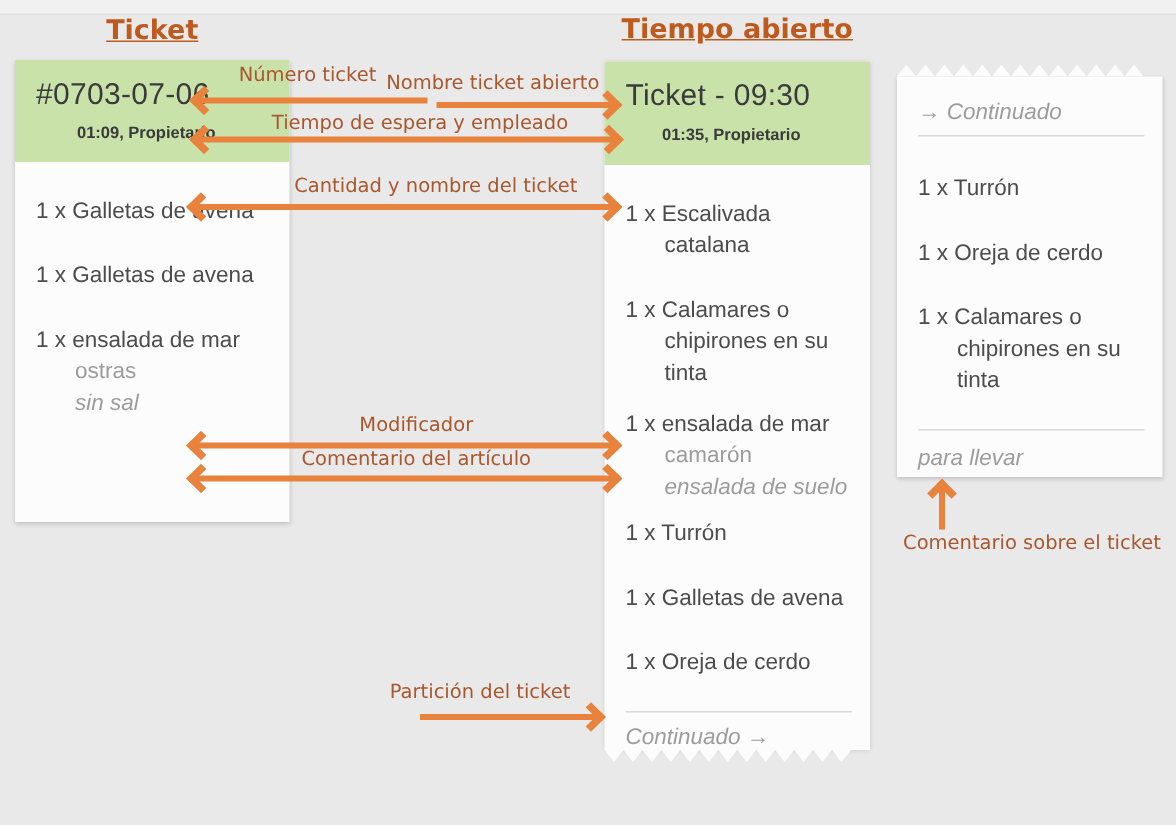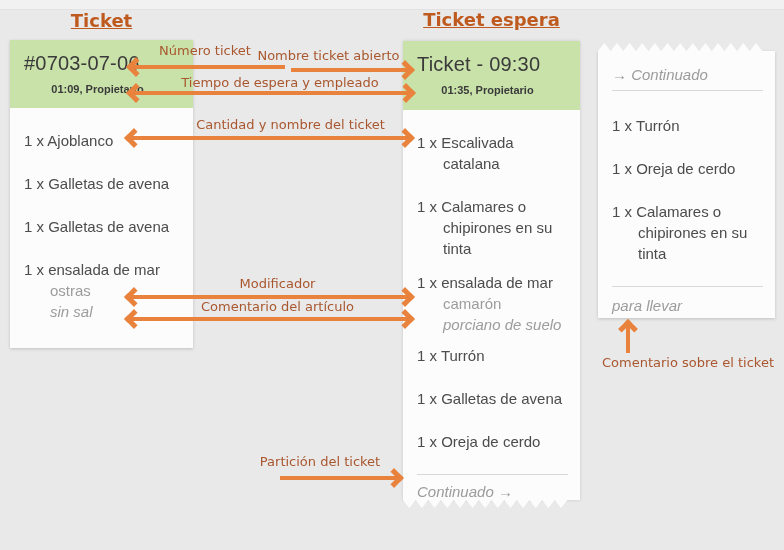--- a/index.html
+++ b/index.html
@@ -72,48 +72,47 @@
   .hd-r{right:-4px;top:50%;margin-top:-7px;border-top:5px solid var(--accent-arrow);border-right:5px solid var(--accent-arrow);transform:rotate(45deg);}
   .hd-u{top:-4px;left:50%;margin-left:-7px;border-top:5px solid var(--accent-arrow);border-left:5px solid var(--accent-arrow);transform:rotate(45deg);}
 </style>
 </head>
 <body>
 
 <div class="canvas">
   <div class="top-strip"></div>
 
   <div class="panel-title left-title">Ticket</div>
-  <div class="panel-title mid-title">Ticket espera</div>
+  <div class="panel-title mid-title">Tiempo abierto</div>
 
   <div class="card left-card">
     <div class="green-head">
       <div class="tnum">#0703-07-06</div>
       <div class="tmeta">01:09, Propietario</div>
     </div>
     <div class="body">
-      <div class="item">1 x Ajoblanco</div>
       <div class="item">1 x Galletas de avena</div>
       <div class="item">1 x Galletas de avena</div>
       <div class="item has-sub gap12">1 x ensalada de mar</div>
       <div class="sub">ostras</div>
       <div class="sub em">sin sal</div>
     </div>
   </div>
 
   <div class="card mid-card">
     <div class="green-head">
       <div class="tnum">Ticket - 09:30</div>
       <div class="tmeta">01:35, Propietario</div>
     </div>
     <div class="body">
       <div class="item">1 x Escalivada catalana</div>
       <div class="item">1 x Calamares o chipirones en su tinta</div>
       <div class="item has-sub pullup9">1 x ensalada de mar</div>
       <div class="sub">camarón</div>
-      <div class="sub em">porciano de suelo</div>
+      <div class="sub em">ensalada de suelo</div>
       <div class="item mt10">1 x Turrón</div>
       <div class="item">1 x Galletas de avena</div>
       <div class="item">1 x Oreja de cerdo</div>
       <div class="hr"></div>
       <div class="cont-line">Continuado →</div>
     </div>
     <svg class="zz zz-bottom" viewBox="0 0 168 8" preserveAspectRatio="none" aria-hidden="true">
       <path fill="currentColor" d="M0 0 l6 8 l6 -8 l6 8 l6 -8 l6 8 l6 -8 l6 8 l6 -8 l6 8 l6 -8 l6 8 l6 -8 l6 8 l6 -8 l6 8 l6 -8 l6 8 l6 -8 l6 8 l6 -8 l6 8 l6 -8 l6 8 l6 -8 l6 8 l6 -8 Z"></path>
     </svg>
   </div>

